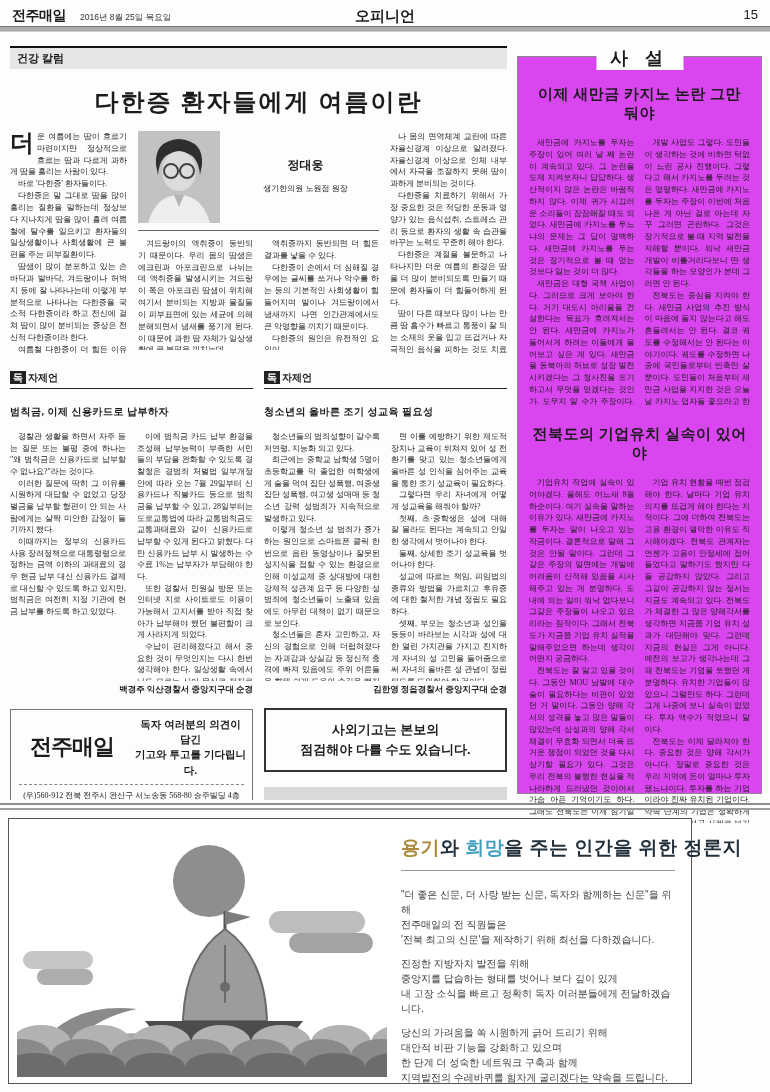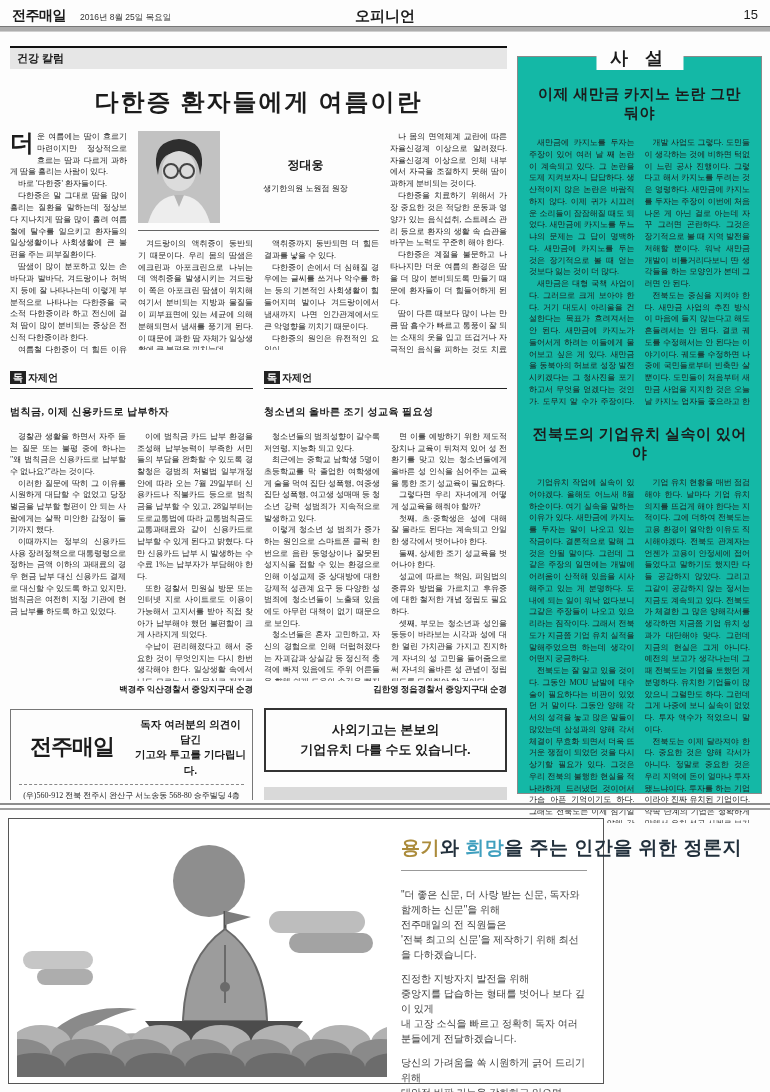--- a/index.html
+++ b/index.html
@@ -46,33 +46,33 @@
   .contrib-top { display:flex; align-items:center; gap:8px; }
   .contrib-logo { font-family:"Liberation Sans",sans-serif; font-weight:bold; font-size:22px; letter-spacing:-1px; width:110px; text-align:center; }
   .contrib-msg { flex:1; font-family:"Liberation Sans",sans-serif; font-weight:bold; font-size:10.5px; line-height:1.45; text-align:center; }
   .dashed { border-top:1px dashed #888; margin:6px 2px 5px; }
   .contrib-addr { text-align:center; font-size:8px; color:#222; }
 
   .notice-box { border:2px solid #333; margin-top:12px; padding:10px 6px; text-align:center; font-family:"Liberation Sans",sans-serif; font-weight:bold; font-size:13px; line-height:1.55; }
   .epaper-box { background:#d9d9d9; margin-top:15px; padding:9px 6px; text-align:center; font-family:"Liberation Sans",sans-serif; font-size:9.5px; font-weight:bold; }
 
   
-  .editorial-box { position:absolute; left:517px; top:56px; width:245px; height:738px; border:1px solid #8a8a8a; padding:0 11px; background:#14b8a6; }
+  .editorial-box { position:absolute; left:517px; top:56px; width:245px; height:738px; border:1px solid #8a8a8a; padding:0 11px; background:#d946ef; }
   .ed-header { position:absolute; top:-11px; left:50%; transform:translateX(-50%); background:#fdfdfd; padding:0 14px; font-family:"Liberation Sans",sans-serif; font-weight:bold; font-size:18px; letter-spacing:6px; white-space:nowrap; }
   .ed-title { text-align:center; font-size:15px; font-weight:600; letter-spacing:0.5px; margin:28px 0 14px; }
   .ed-title + .ed-body { margin-top:0; }
   .ed-body { display:flex; gap:10px; overflow:hidden; }
   .ed1 { height:268px; }
   .ed2 { height:346px; }
   .ecol { width:106px; font-size:8px; line-height:1.47; text-align:justify; overflow:hidden; }
   .ed-title.second { margin-top:20px; }
 
   
   .bottom-divider { position:absolute; left:0; right:0; top:803px; height:7px; border-top:2px solid #8d8d8d; border-bottom:2px solid #9d9d9d; }
-  .ad-box { position:absolute; left:8px; top:818px; width:596px; height:266px; border:1px solid #555; background:#fff; }
+  .ad-box { position:absolute; left:8px; top:818px; width:684px; height:266px; border:1px solid #555; background:#fff; }
   .ad-illustration { position:absolute; left:8px; top:6px; }
   .ad-content { position:absolute; left:392px; top:16px; right:16px; }
   .ad-headline { font-family:"Liberation Sans",sans-serif; font-weight:bold; font-size:19px; color:#22303c; letter-spacing:0.5px; padding-bottom:9px; border-bottom:1px solid #999; margin-bottom:16px; white-space:nowrap; }
   .ad-headline .gold { color:#ab8b3b; }
   .ad-headline .blue { color:#3f9fbe; }
   .ad-paras p { white-space:pre-line; font-family:"Liberation Sans",sans-serif; font-size:10px; line-height:1.5; color:#3d3d3d; margin-bottom:9px; }
   .ad-footer { margin-top:4px; display:flex; justify-content:flex-end; align-items:center; gap:14px; }
   .ad-slogan { font-size:11px; font-weight:bold; color:#222; }
   .ad-logo { font-family:"Liberation Sans",sans-serif; font-weight:bold; font-size:37px; letter-spacing:-2px; color:#000; }
   .pre { white-space:pre-line; }
@@ -189,21 +189,21 @@
               <p>그렇다면 우리 자녀에게 어떻게 성교육을 해줘야 할까?</p>
               <p>첫째, 초·중학생은 성에 대해 잘 몰라도 된다는 계속되고 안일한 생각에서 벗어나야 한다.</p>
               <p>둘째, 상세한 조기 성교육을 벗어나야 한다.</p>
               <p>성교에 따르는 책임, 피임법의 종류와 방법을 가르치고 후유증에 대한 철저한 개념 정립도 필요하다.</p>
               <p>셋째, 부모는 청소년과 성인을 동등이 바라보는 시각과 성에 대한 열린 가치관을 가지고 진지하게 자녀의 성 고민을 들어줌으로써 자녀의 올바른 성 관념이 정립되도록 도와줘야 할 것이다.</p>
             </div>
         </div>
         <div class="byline">김한영 정읍경찰서 중앙지구대 순경</div>
 
         <div class="notice-box pre">사외기고는 본보의
-기업유치 다를 수도 있습니다.</div>
+점검해야 다를 수도 있습니다.</div>
         <div class="epaper-box">
           
           
         </div>
       </div>
     </div>
   </section>
 
   <aside class="editorial-box">
     <div class="ed-header">사 설</div>

